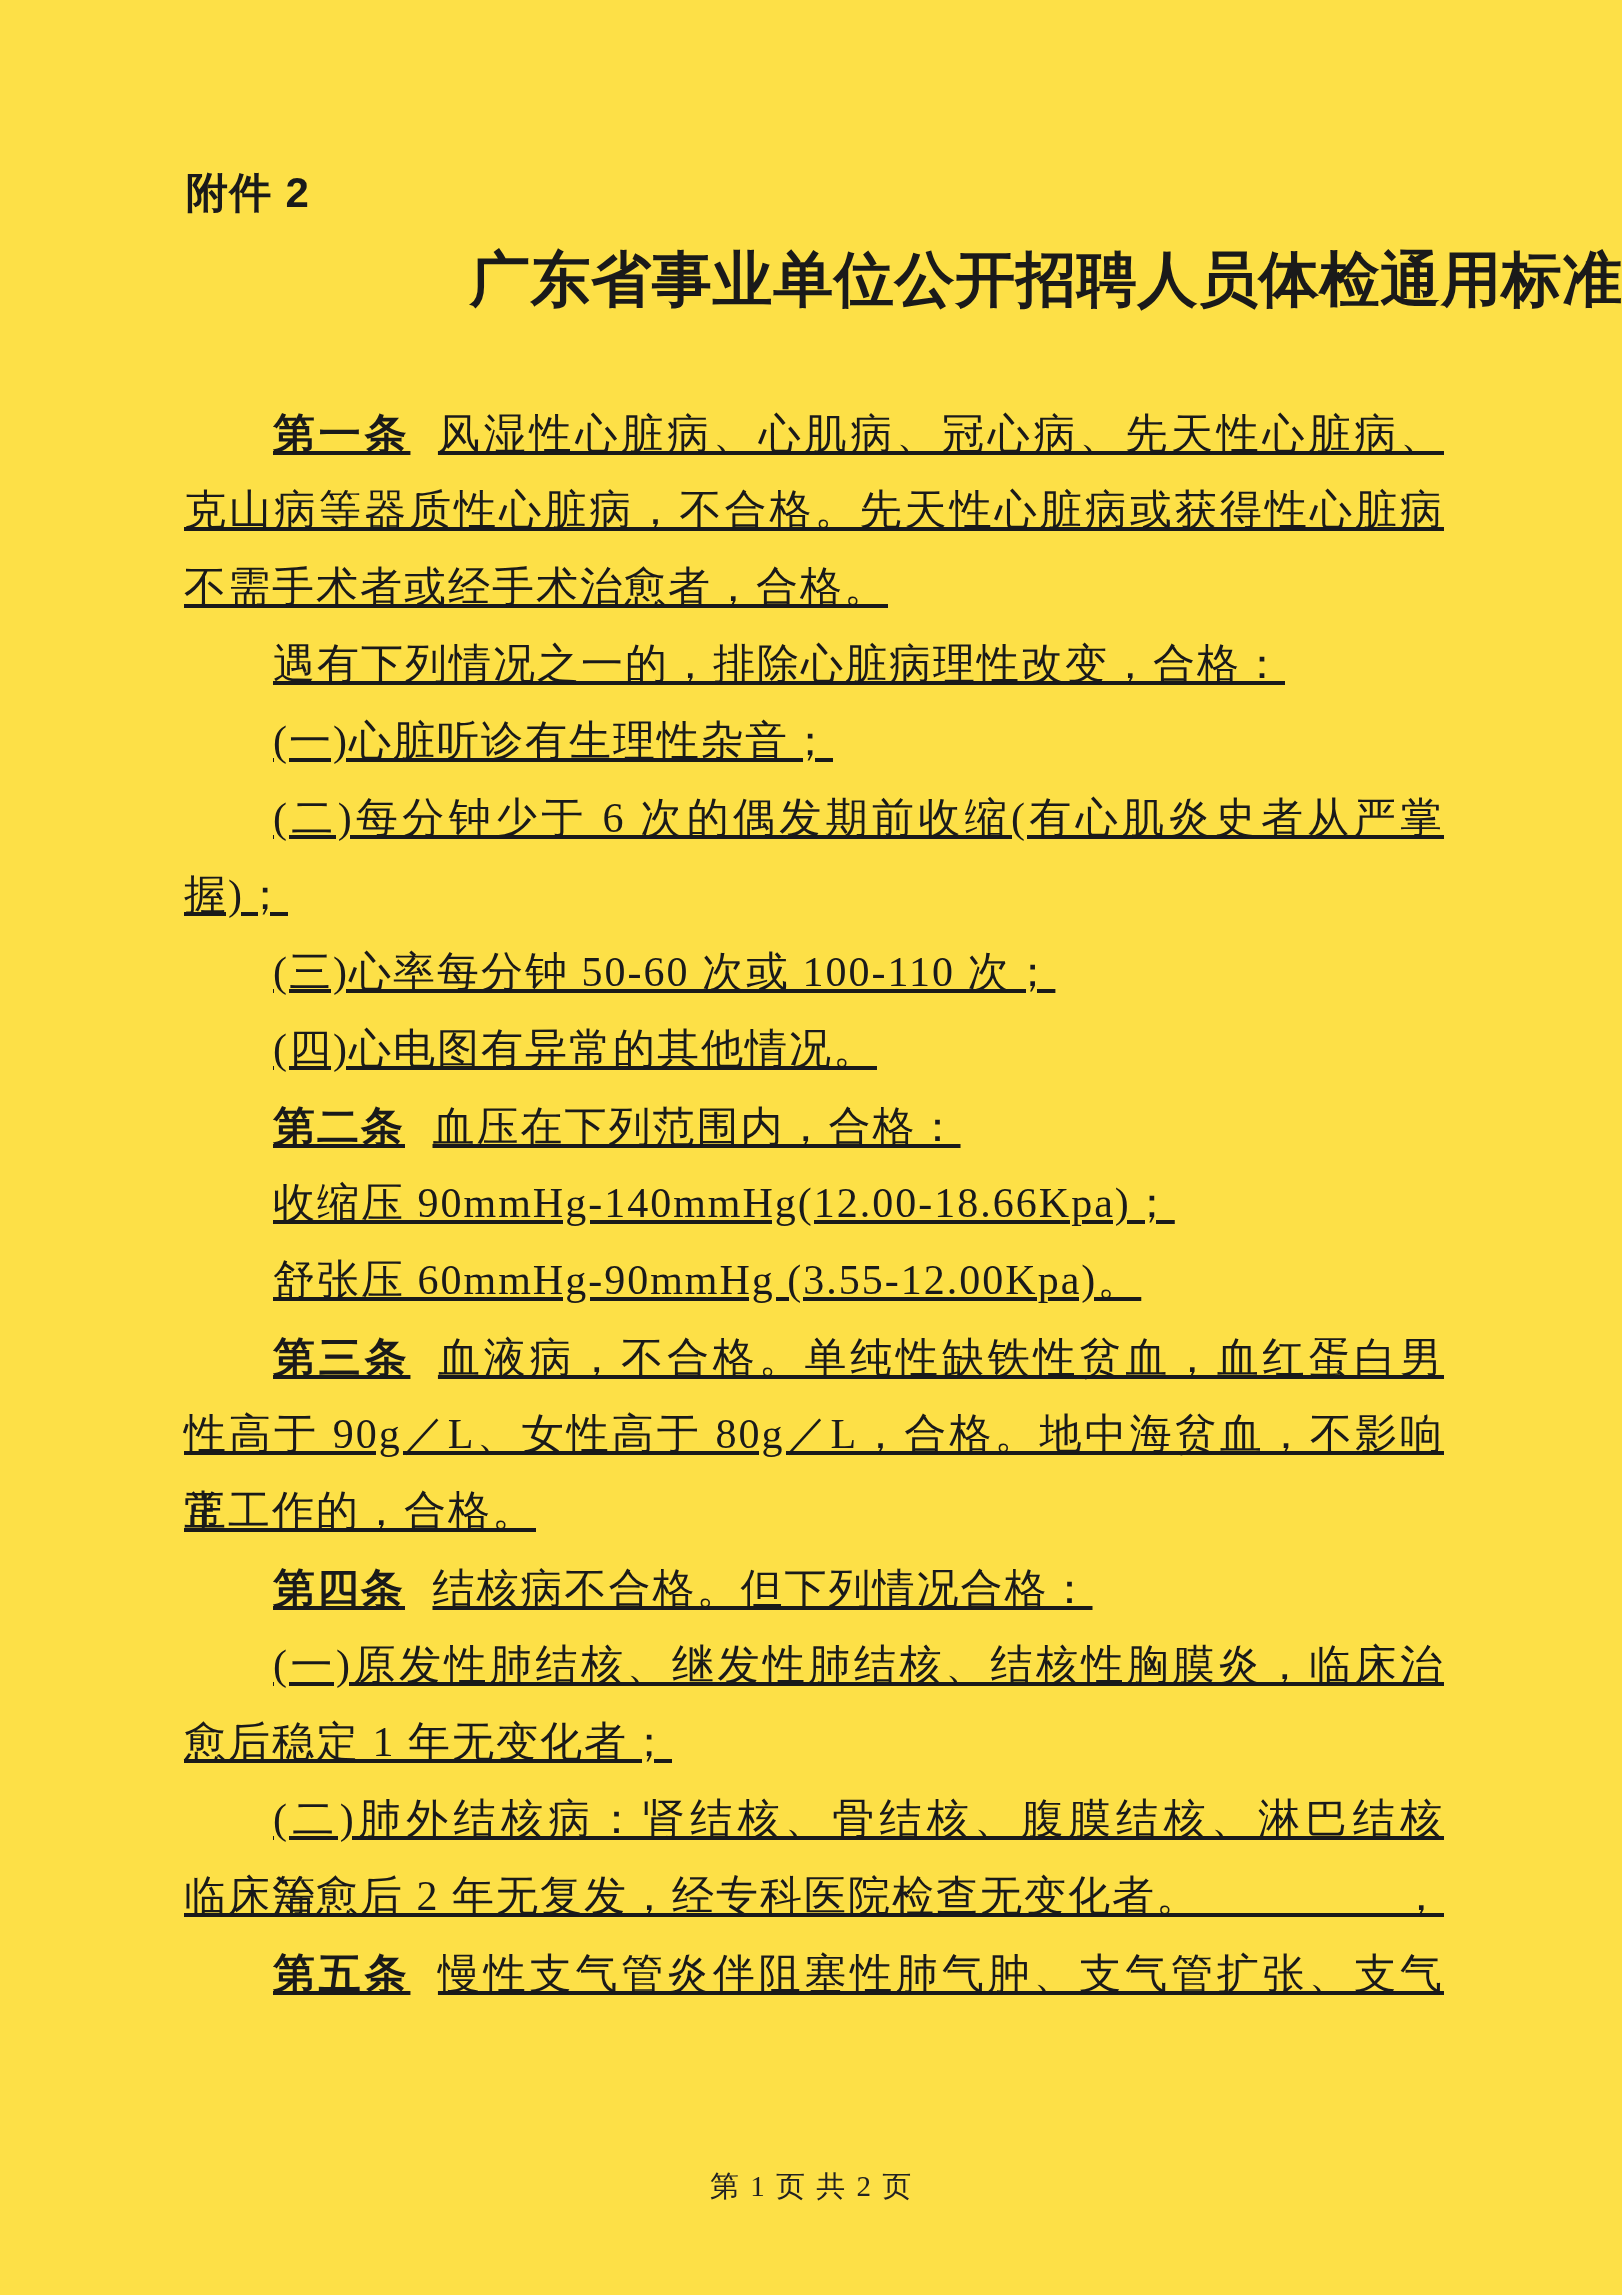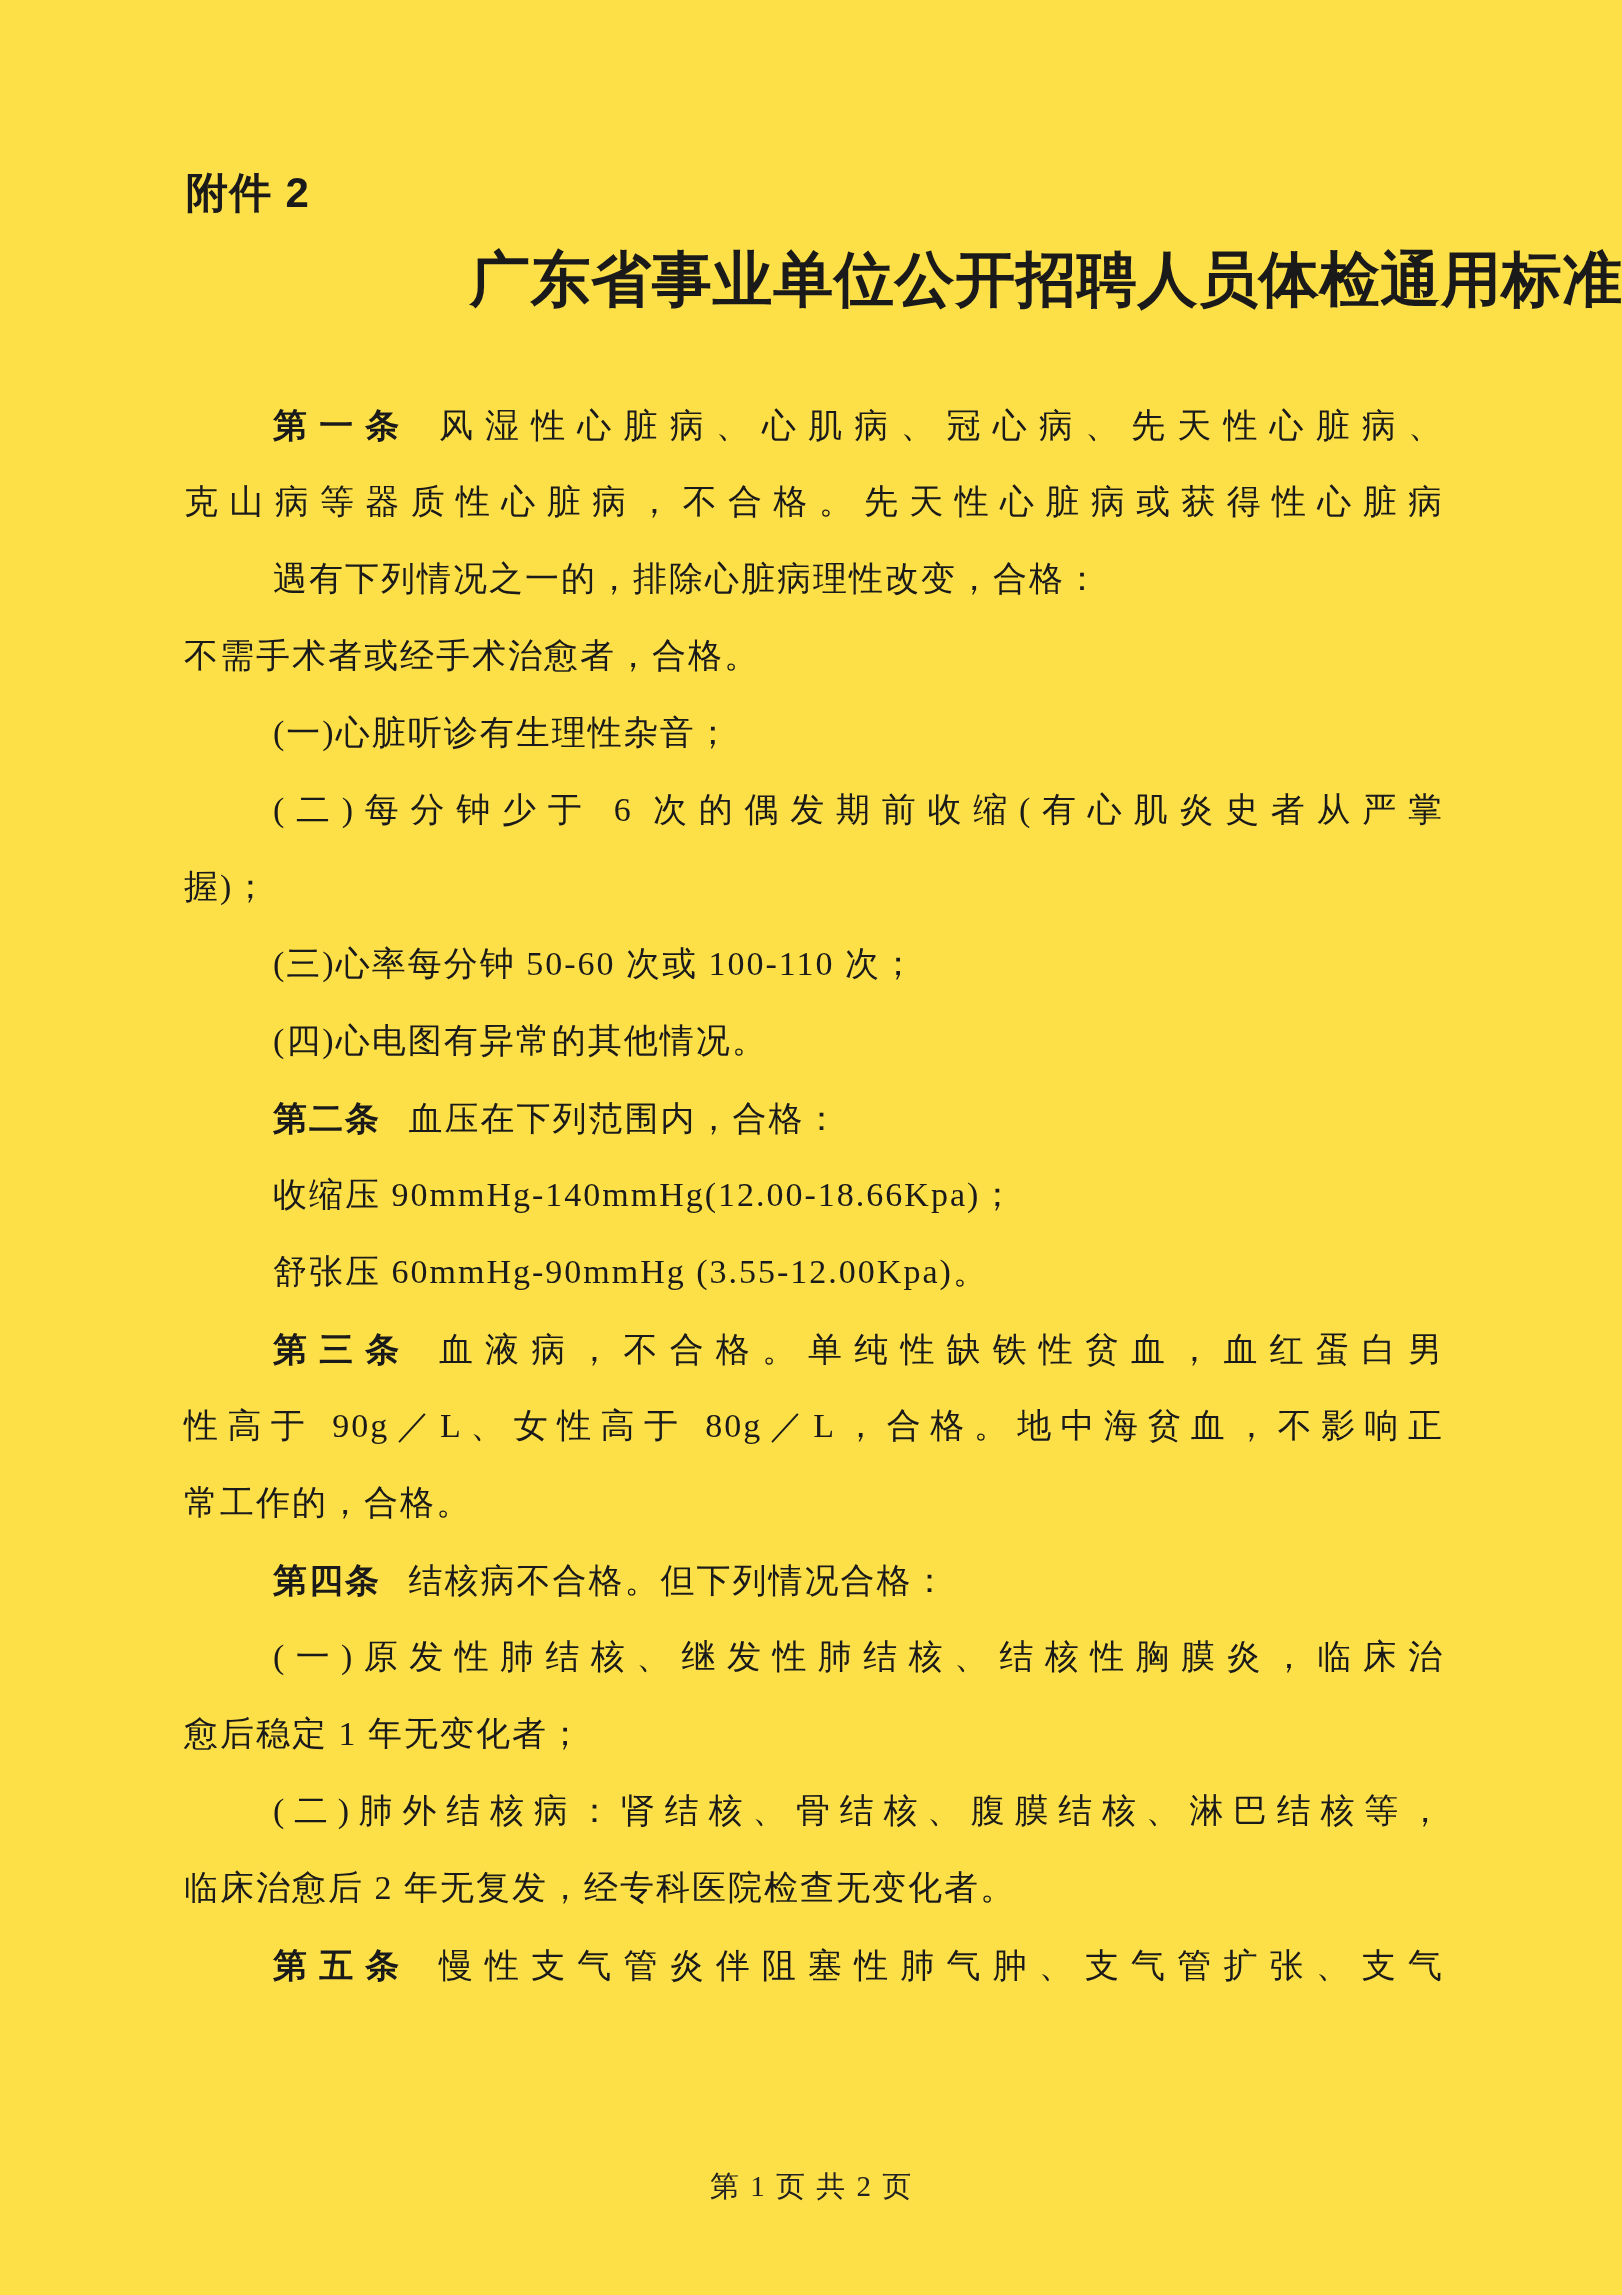--- a/index.html
+++ b/index.html
@@ -41,25 +41,26 @@
   .body-block {
     position: absolute;
     left: 184px;
     top: 395px;
     width: 1260px;
   }
   .ln {
     box-sizing: border-box;
     width: 1260px;
     height: 77px;
-    line-height: 60px;
-    font-size: 34px;
+    line-height: 77px;
+    font-size: 42px;
     letter-spacing: 2px;
     white-space: nowrap;
     text-align: left;
+    text-decoration: underline;
   }
   .ln.ind { padding-left: 89px; }
   .ln.full {
     white-space: normal;
     text-align: justify;
     text-align-last: justify;
   }
   .head {
     font-weight: 700;
     font-family: "Liberation Sans", "DejaVu Sans", sans-serif;
@@ -85,22 +86,22 @@
 
 <div class="page">
 
   <div class="attachment">附件 2</div>
 
   <div class="title">广东省事业单位公开招聘人员体检通用标准</div>
 
   <div class="body-block">
     <div class="ln ind full"><span class="head">第一条</span><span>风湿性心脏病、心肌病、冠心病、先天性心脏病、</span></div>
     <div class="ln full"><span>克山病等器质性心脏病，不合格。先天性心脏病或获得性心脏病</span></div>
+    <div class="ln"><span>不需手术者或经手术治愈者，合格。</span></div>
     <div class="ln ind"><span>遇有下列情况之一的，排除心脏病理性改变，合格：</span></div>
-    <div class="ln"><span>不需手术者或经手术治愈者，合格。</span></div>
     <div class="ln ind"><span>(一)心脏听诊有生理性杂音；</span></div>
     <div class="ln ind full"><span>(二)每分钟少于 6 次的偶发期前收缩(有心肌炎史者从严掌</span></div>
     <div class="ln"><span>握)；</span></div>
     <div class="ln ind"><span>(三)心率每分钟 50-60 次或 100-110 次；</span></div>
     <div class="ln ind"><span>(四)心电图有异常的其他情况。</span></div>
     <div class="ln ind"><span class="head">第二条</span><span>血压在下列范围内，合格：</span></div>
     <div class="ln ind"><span>收缩压 90mmHg-140mmHg(12.00-18.66Kpa)；</span></div>
     <div class="ln ind"><span>舒张压 60mmHg-90mmHg (3.55-12.00Kpa)。</span></div>
     <div class="ln ind full"><span class="head">第三条</span><span>血液病，不合格。单纯性缺铁性贫血，血红蛋白男</span></div>
     <div class="ln full"><span>性高于 90g／L、女性高于 80g／L，合格。地中海贫血，不影响正</span></div>

